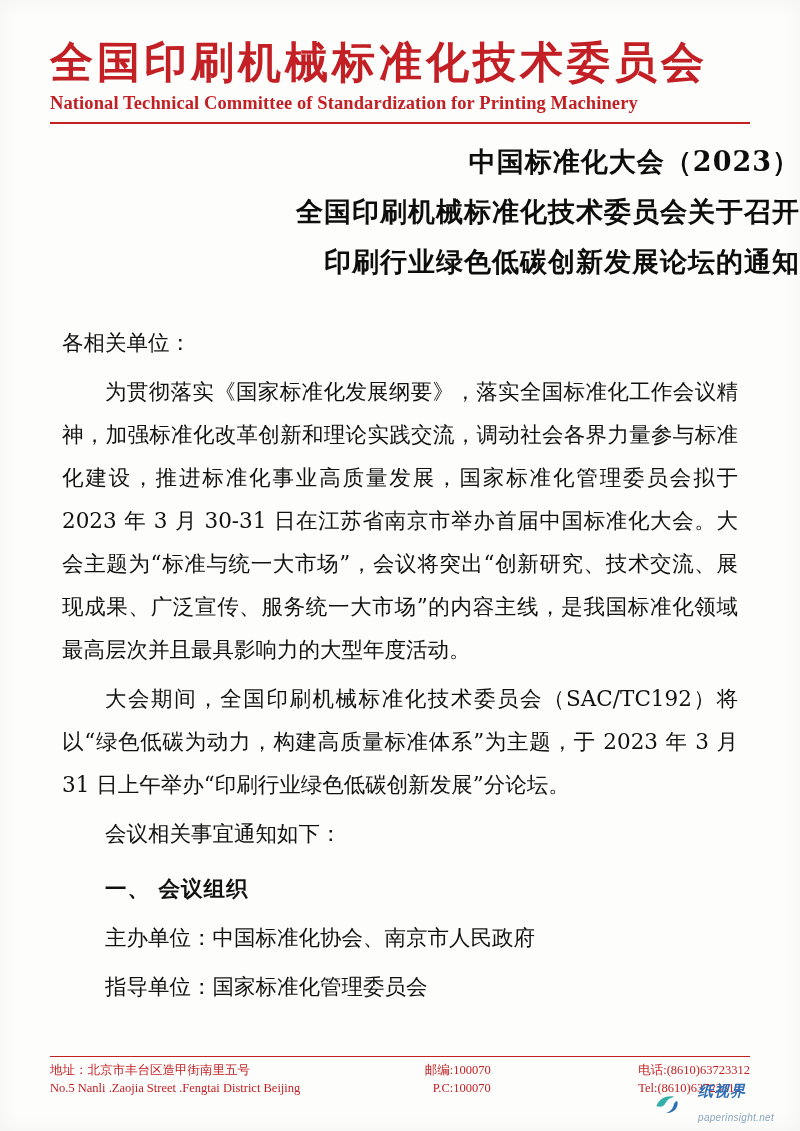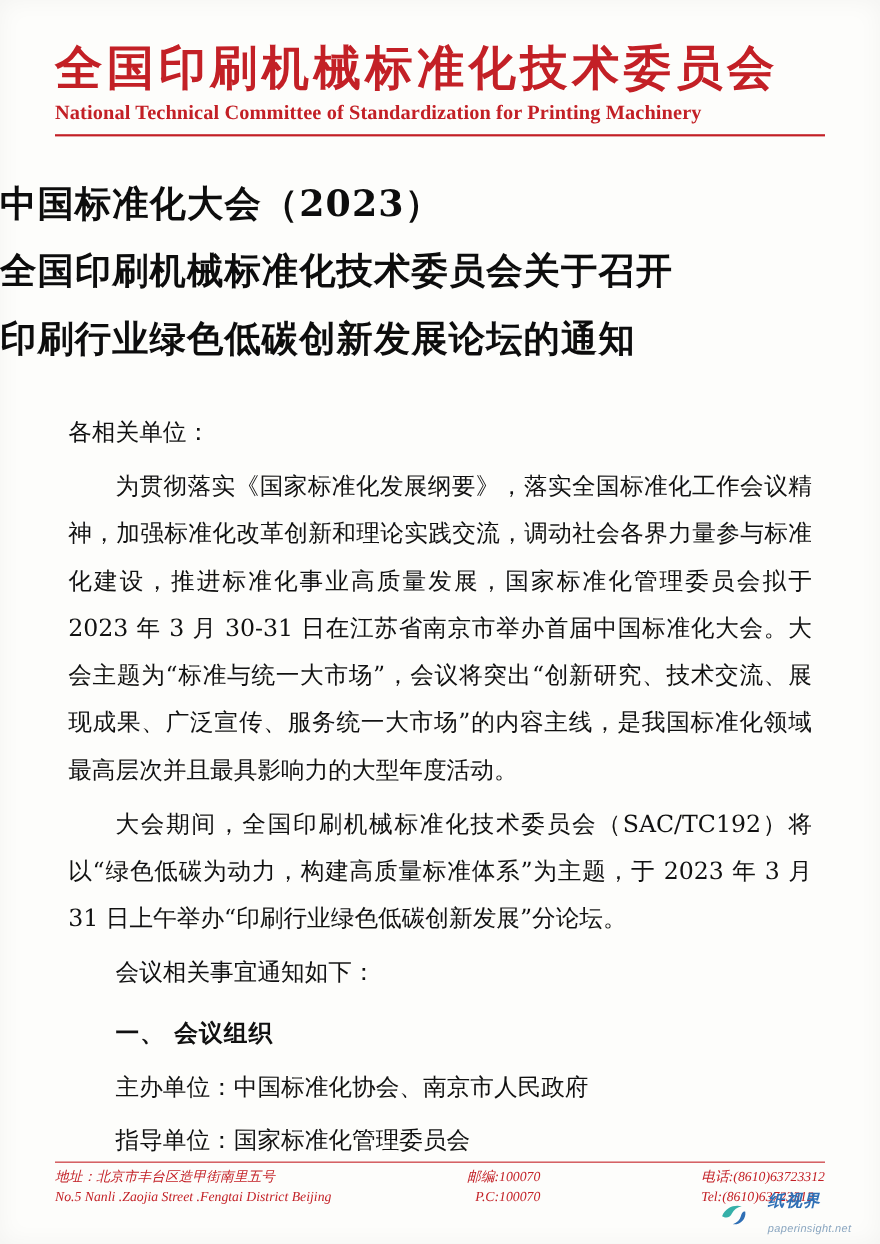--- a/index.html
+++ b/index.html
@@ -46,25 +46,25 @@
     white-space: nowrap;
   }
   .lh-rule {
     border: none;
     border-top: 2px solid #c32026;
     margin: 8px 0 0 0;
   }
 
   
   .title-block {
-    margin-top: 30px;
-    text-align: left;
+    margin-top: 13px;
+    text-align: right;
     font-family: "DejaVu Serif", "Liberation Serif", serif;
     font-weight: bold;
-    font-size: 33px;
+    font-size: 27px;
     line-height: 1.85;
     color: #0d0d0d;
     letter-spacing: 1px;
   }
   .title-line { display: block; }
 
   
   .body-block {
     margin: 34px 62px 0 62px;
     font-family: "DejaVu Serif", "Liberation Serif", serif;
@@ -92,21 +92,20 @@
     text-indent: 2em;
   }
 
   
   .footer {
     position: absolute;
     left: 0;
     right: 0;
     bottom: 34px;
     padding: 0 50px;
-    font-style: italic;
   }
   .footer-rule {
     border: none;
     border-top: 1.6px solid #c32026;
     margin: 0 0 4px 0;
   }
   .footer-grid {
     display: flex;
     justify-content: space-between;
     color: #c32026;

